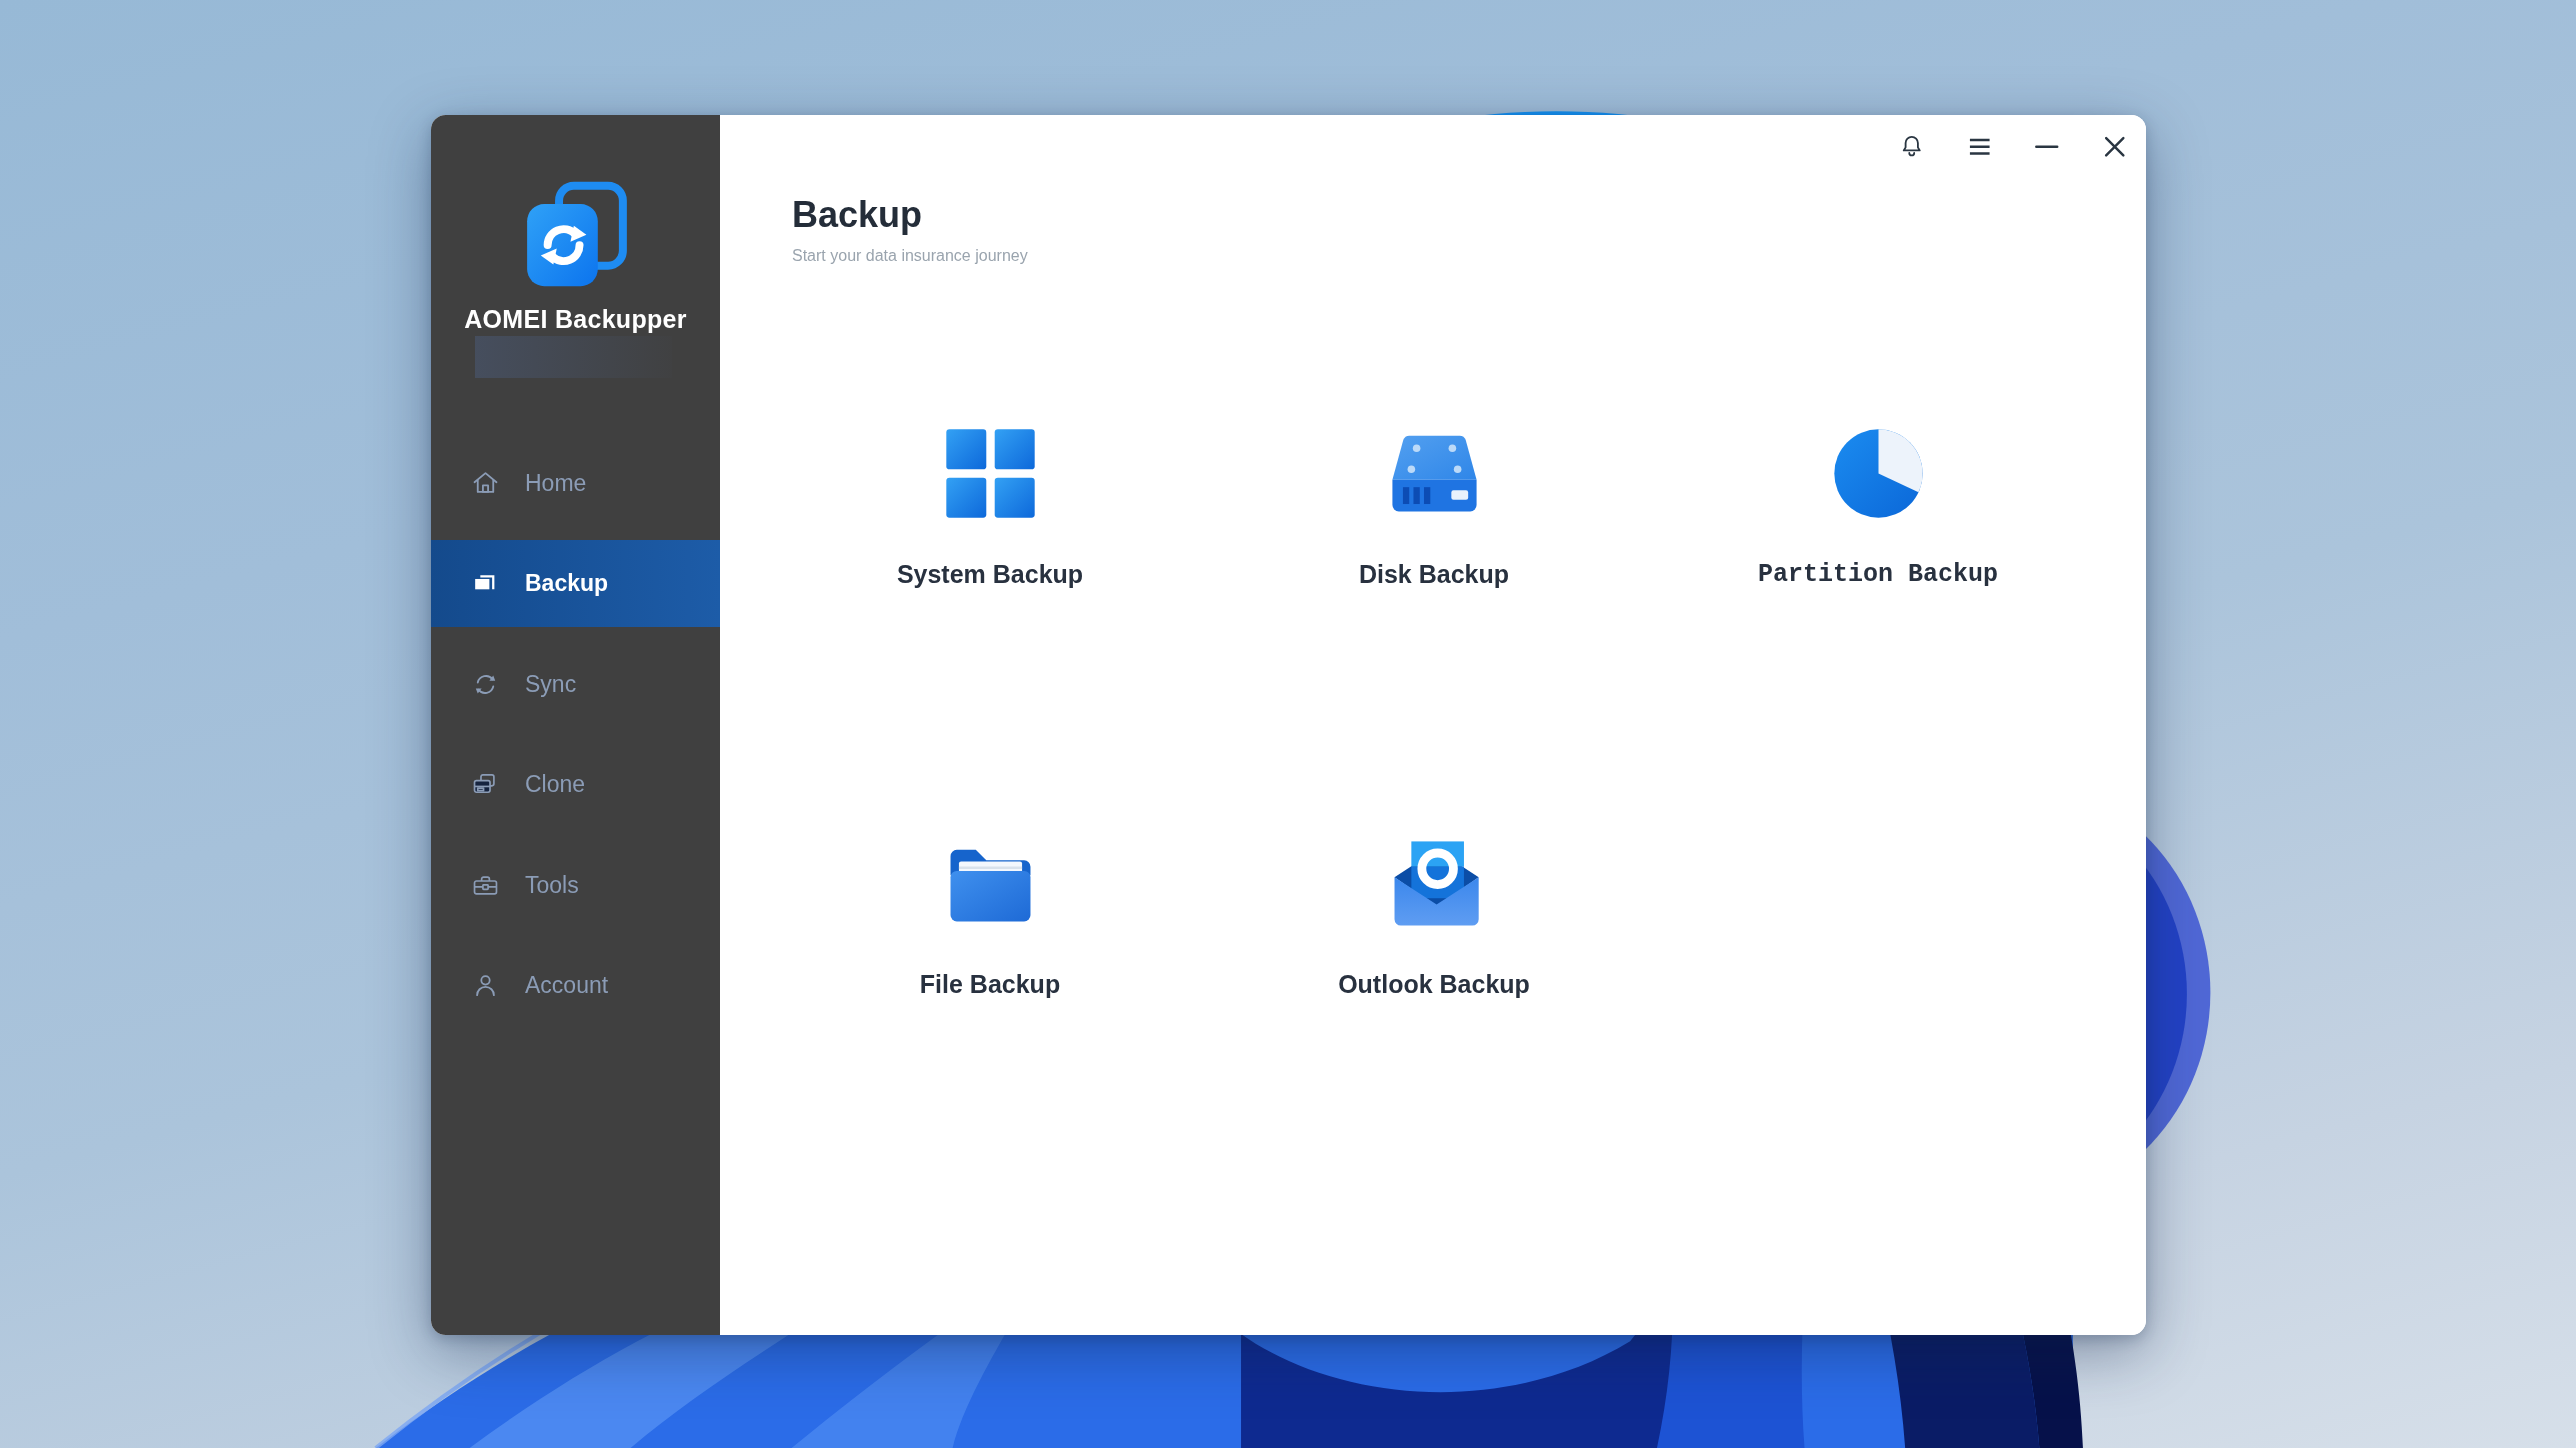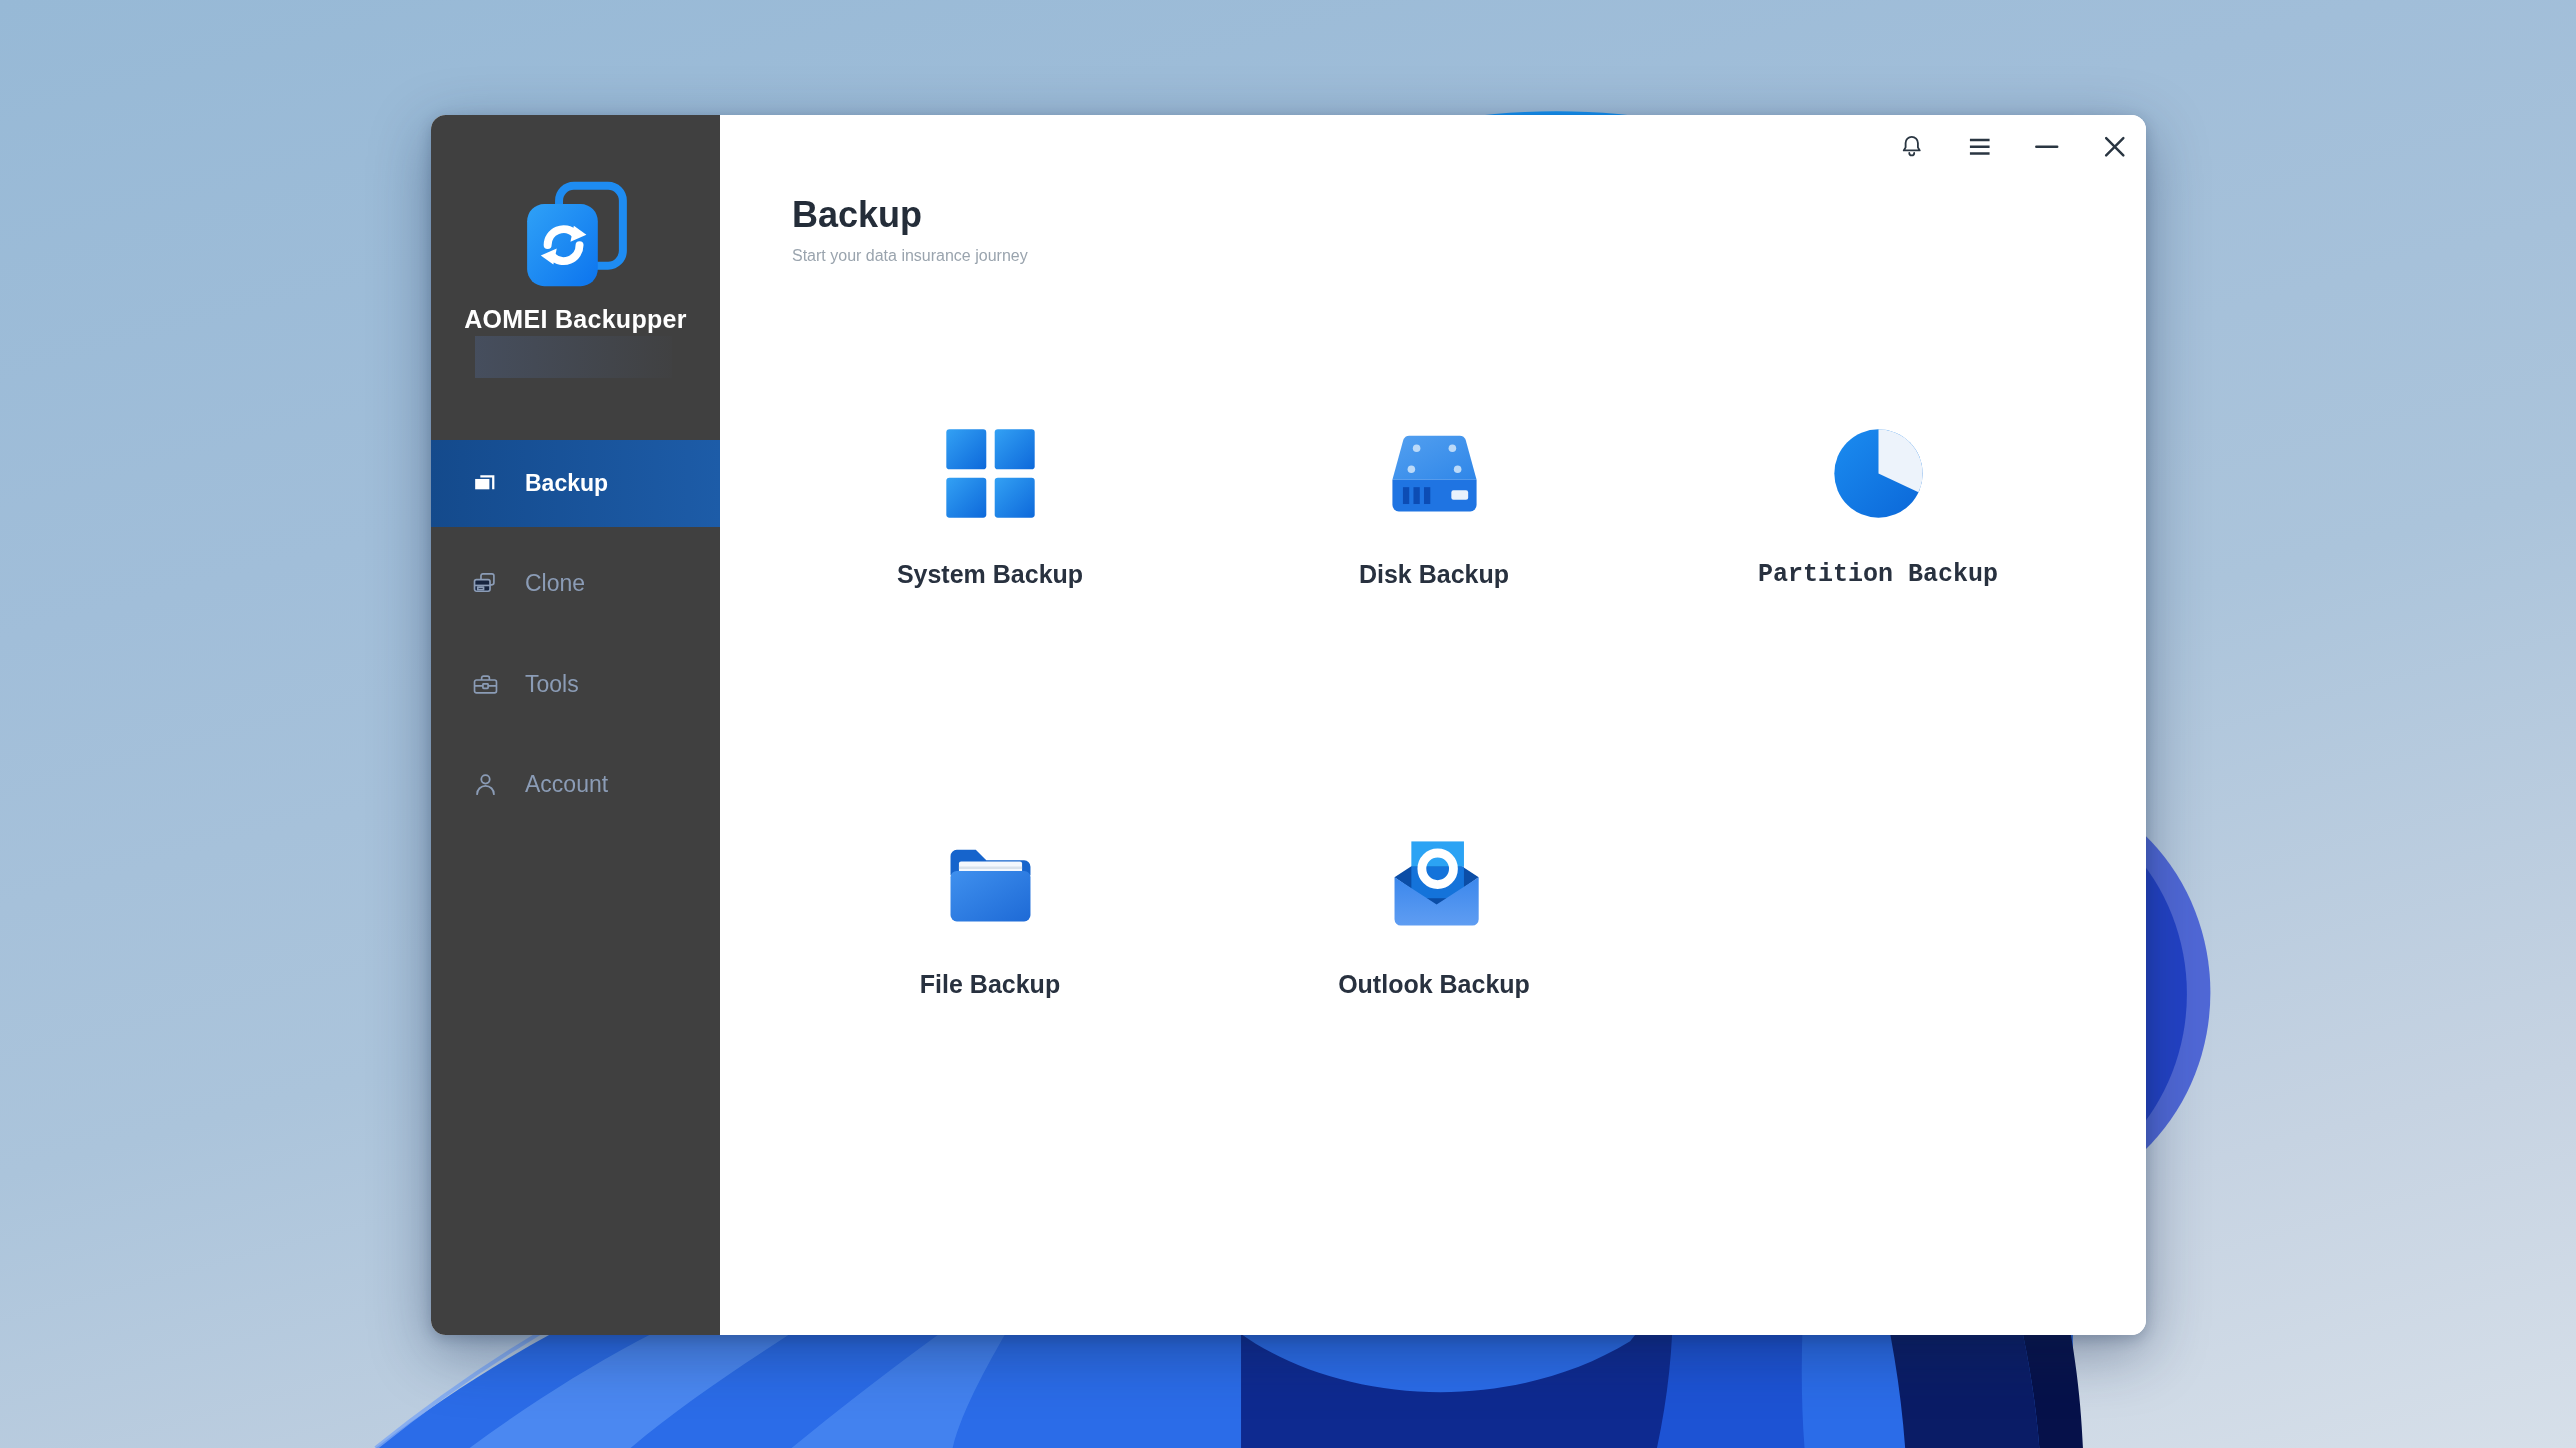--- a/index.html
+++ b/index.html
@@ -95,31 +95,52 @@
         <polygon points="49,41 60,49 46,55" fill="#ffffff"></polygon>
         <path d="M54,58 A14,14 0 0 1 30.1,67.9" fill="none" stroke="#ffffff" stroke-width="7" stroke-linecap="round"></path>
         <polygon points="31,75 20,67 34,61" fill="#ffffff"></polygon>
       </svg>
     </div>
     <div class="app-name">AOMEI Backupper</div>
     <div class="logo-banner"></div>
 
     <div class="nav">
 
+      <div class="nav-item">
+        <span class="nico">
+          <svg viewBox="0 0 48 48" fill="none" stroke="#8b9cb6" stroke-width="2.8" stroke-linecap="round" stroke-linejoin="round">
+            <path d="M7,22 L24,8 L41,22"></path>
+              <path d="M12,18.5 V37 H36 V18.5"></path>
+              <rect x="20" y="27" width="8" height="10"></rect>
+          </svg>
+        </span>
+        <span class="nlabel">Home</span>
+      </div>
 
       <div class="nav-item active">
         <span class="nico">
           <svg viewBox="0 0 48 48">
             <polyline points="16,13 36,13 36,33" fill="none" stroke="#ffffff" stroke-width="3.5"></polyline>
             <rect x="8" y="17" width="22" height="16" fill="#ffffff"></rect>
           </svg>
         </span>
         <span class="nlabel">Backup</span>
       </div>
 
+      <div class="nav-item">
+        <span class="nico">
+          <svg viewBox="0 0 48 48" fill="none" stroke="#8b9cb6" stroke-width="2.8" stroke-linecap="round">
+            <path d="M12,21 a13,13 0 0 1 23,-5"></path>
+              <polygon points="36,10 39,18 30,18" fill="#8b9cb6" stroke="none"></polygon>
+            <path d="M36,27 a13,13 0 0 1 -23,5"></path>
+              <polygon points="12,38 9,30 18,30" fill="#8b9cb6" stroke="none"></polygon>
+          </svg>
+        </span>
+        <span class="nlabel">Sync</span>
+      </div>
 
       <div class="nav-item">
         <span class="nico">
           <svg viewBox="0 0 48 48" fill="none" stroke="#8b9cb6" stroke-width="2.6" stroke-linejoin="round">
             <rect x="17" y="9" width="20" height="17" rx="3"></rect>
             <rect x="7" y="18" width="24" height="18" rx="3" fill="#16243f"></rect>
             <path d="M7,27 H31"></path>
               <rect x="12" y="29.5" width="9" height="4"></rect>
           </svg>
         </span>

